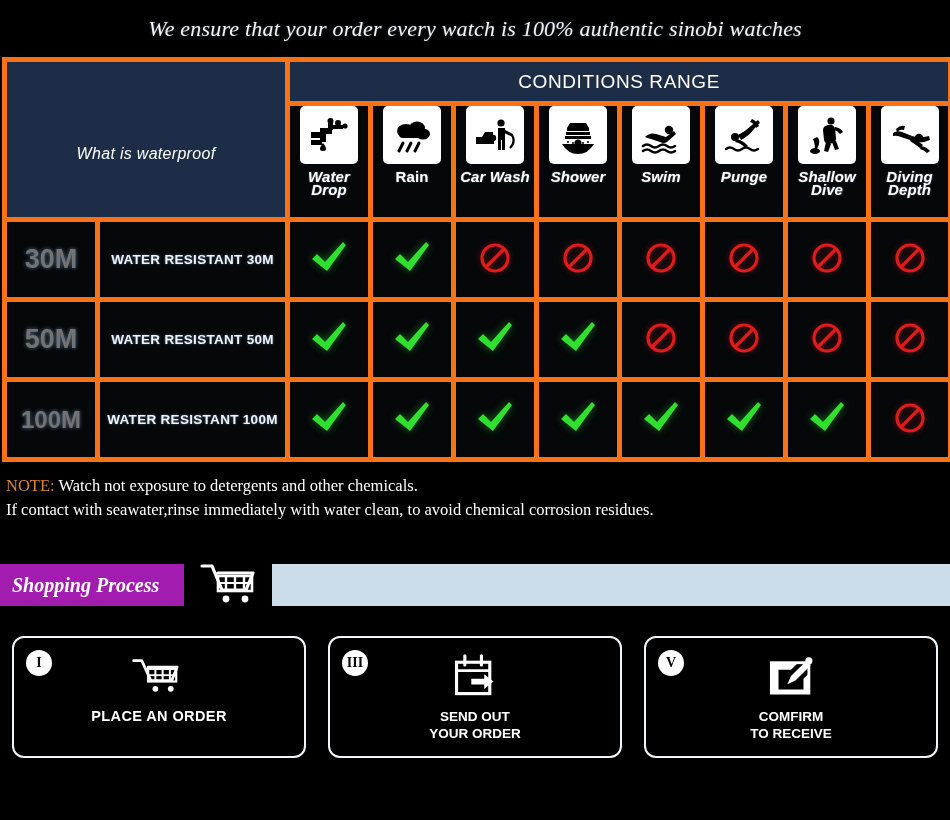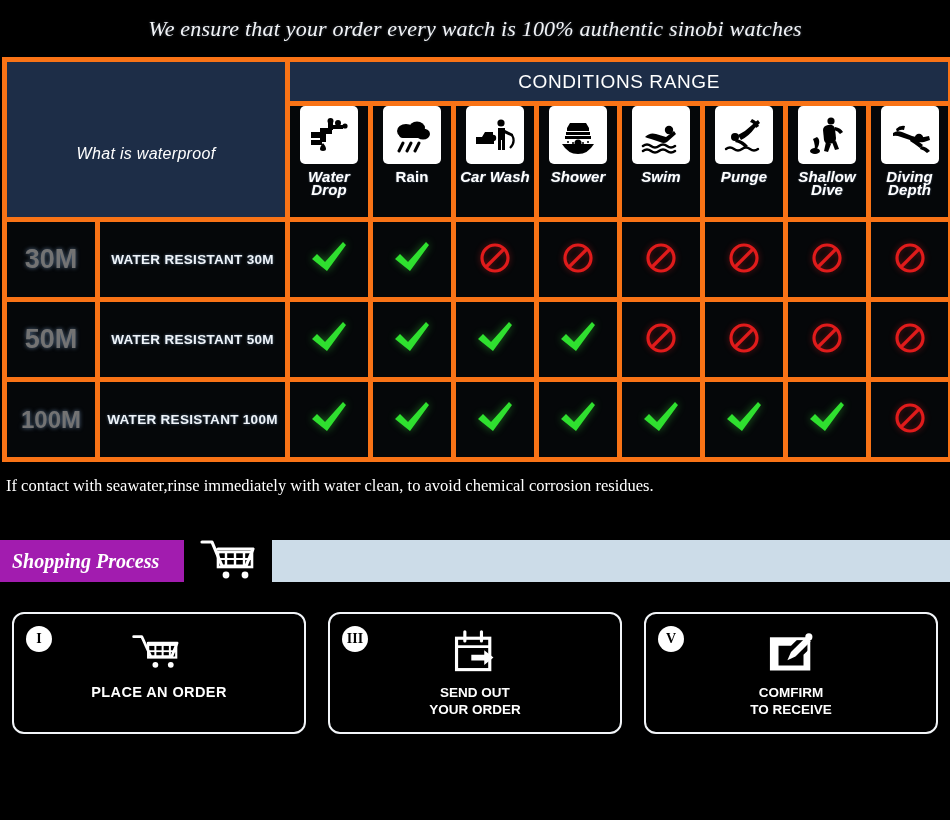--- a/index.html
+++ b/index.html
@@ -476,20 +476,23 @@
             </svg></span></td>
         <td class="mark-cell"><span class="ban"><svg viewBox="0 0 32 32" width="32" height="32">
               <circle cx="16" cy="16" r="13" fill="none" stroke="#e01b1b" stroke-width="3.2"></circle>
               <line x1="7.5" y1="24.5" x2="24.5" y2="7.5" stroke="#e01b1b" stroke-width="3.2"></line>
             </svg></span></td>
       </tr>
     </tbody>
 </table>
 
 <div class="note">
+  <div>
+    <span class="note-kw">NOTE:</span><span> Watch not exposure to detergents and other chemicals.</span>
+  </div>
   <div>If contact with seawater,rinse immediately with water clean, to avoid chemical corrosion residues.</div>
 </div>
 
 <div class="sp-bar">
   <div class="sp-label">
     <span>Shopping Process</span>
   </div>
   <div class="sp-cart">
     <svg viewBox="0 0 64 56" width="64" height="56" aria-hidden="true">
       <path d="M6 9 h10 l10 24 h24 l7 -17 h-35" fill="none" stroke="#fff" stroke-width="3.2" stroke-linecap="round" stroke-linejoin="round"></path>

